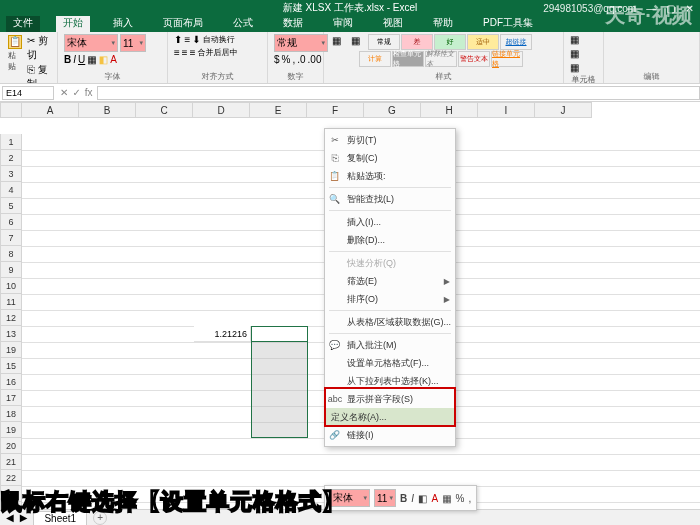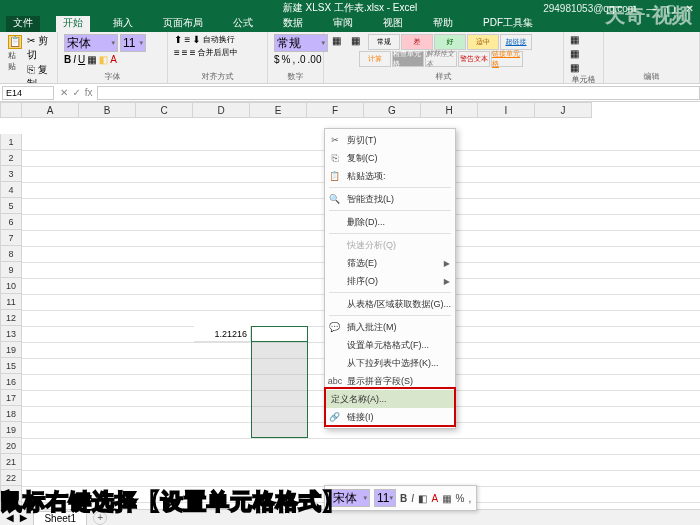--- a/index.html
+++ b/index.html
@@ -9,21 +9,21 @@
 .menubar{height:16px;background:#0c6b3e;display:flex;align-items:flex-end;padding:0 6px;gap:16px;color:#fff;font-size:9px}
 .menubar .tab{padding:2px 7px;cursor:pointer}
 .menubar .tab.active{background:#f1f1f1;color:#0c6b3e}
 .ribbon{height:52px;background:#f1f1f1;border-bottom:1px solid #d4d4d4;display:flex;overflow:hidden}
 .rgroup{border-right:1px solid #d9d9d9;padding:2px 6px 1px;display:flex;flex-direction:column;justify-content:space-between;min-width:38px}
 .rgroup .label{text-align:center;font-size:8px;color:#666;padding-top:1px}
 .rgroup .body{display:flex;gap:3px;align-items:flex-start;flex:1}
 .ricon{width:14px;height:14px;display:inline-block}
 .btn{display:flex;flex-direction:column;align-items:center;gap:1px;padding:1px 2px;cursor:pointer}
 .btn small{font-size:8px;color:#444}
-.dd{width:54px;height:14px;border:1px solid #bfbfbf;background:#c4b5fd;font-size:12px;padding:8px 2px;display:flex;align-items:center;justify-content:space-between}
+.dd{width:54px;height:14px;border:1px solid #bfbfbf;background:#fca5a5;font-size:10px;padding:8px 2px;display:flex;align-items:center;justify-content:space-between}
 .dd::after{content:"▾";font-size:7px;color:#666}
 .iconrow{display:flex;gap:2px}
 .styles{display:flex;gap:1px}
 .stylebox{width:32px;height:16px;border:1px solid #ccc;display:flex;align-items:center;justify-content:center;font-size:7px}
 .formulabar{height:18px;border-bottom:1px solid #d4d4d4;display:flex;align-items:center}
 .namebox{width:52px;height:14px;border:1px solid #ccc;margin:0 2px;background:#fff;font-size:9px;padding:0 3px;display:flex;align-items:center}
 .fbbtns{display:flex;gap:4px;padding:0 4px;color:#888}
 .fxinput{flex:1;height:14px;border:1px solid #ccc;background:#fff}
 .grid{position:absolute;top:102px;left:0;right:0;bottom:16px;overflow:hidden}
 .colhdrs{display:flex;height:16px}
@@ -269,20 +269,21 @@
   <div class="sel" style="left:251px;top:224px;width:57px;height:16px;background:#fff"></div>
 </div>
 
 <div class="ctxmenu" style="left:324px;top:128px" id="ctx">
     <div class="ctxitem" style=""><span class="ic">✂</span>剪切(T)</div>
     <div class="ctxitem" style=""><span class="ic">⎘</span>复制(C)</div>
     <div class="ctxitem" style=""><span class="ic">📋</span>粘贴选项:</div>
     <div class="ctxsep"></div>
     <div class="ctxitem" style=""><span class="ic">🔍</span>智能查找(L)</div>
     <div class="ctxsep"></div>
+    <div class="ctxitem" style=""><span class="ic"></span>插入(I)...</div>
     <div class="ctxitem" style=""><span class="ic"></span>删除(D)...</div>
     <div class="ctxsep"></div>
     <div class="ctxitem disabled" style=""><span class="ic"></span>快速分析(Q)</div>
     <div class="ctxitem" style=""><span class="ic"></span>筛选(E)<span class="arrow">▶</span></div>
     <div class="ctxitem" style=""><span class="ic"></span>排序(O)<span class="arrow">▶</span></div>
     <div class="ctxsep"></div>
     <div class="ctxitem" style=""><span class="ic"></span>从表格/区域获取数据(G)...</div>
     <div class="ctxsep"></div>
     <div class="ctxitem" style=""><span class="ic">💬</span>插入批注(M)</div>
     <div class="ctxitem" style=""><span class="ic"></span>设置单元格格式(F)...</div>

